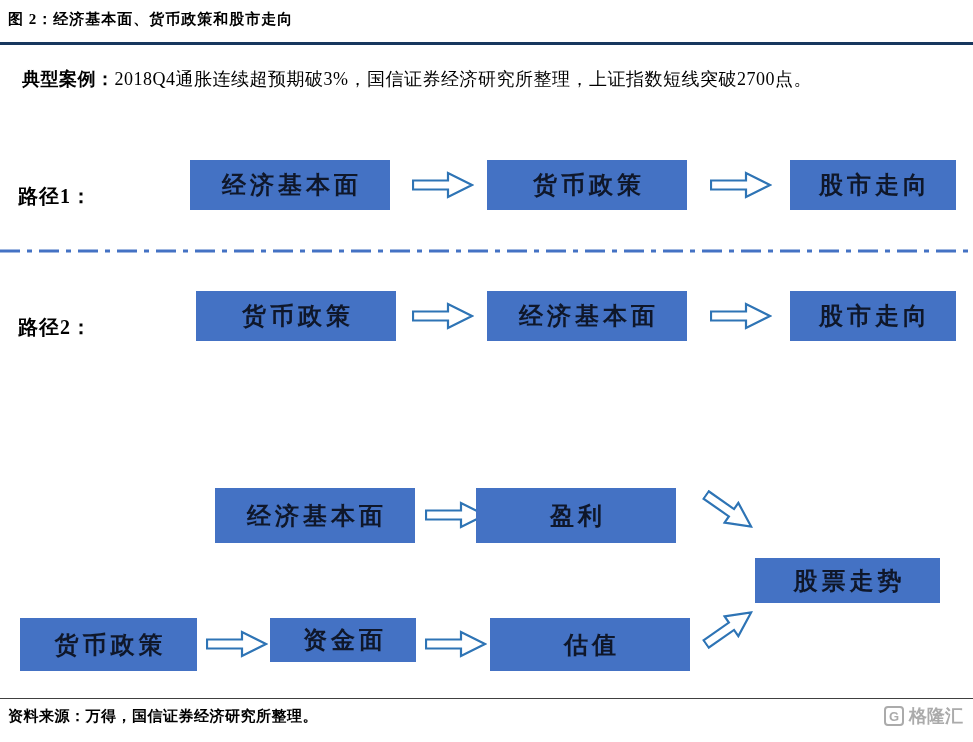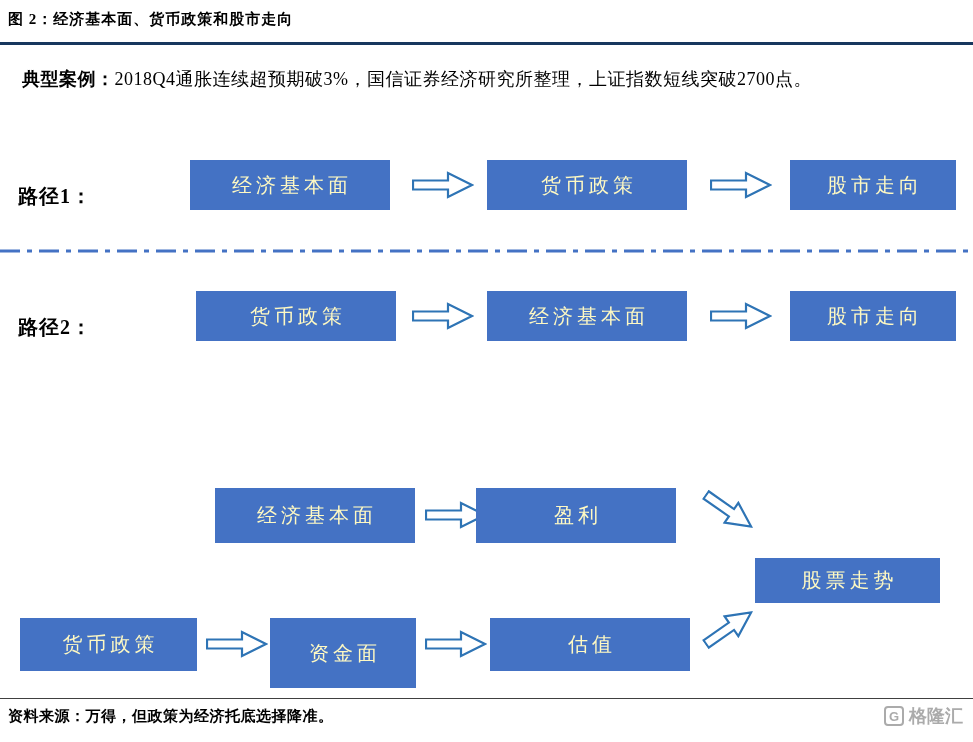--- a/index.html
+++ b/index.html
@@ -48,23 +48,23 @@
     font-size: 20px;
     font-weight: 700;
     letter-spacing: 1px;
     margin-top: 11px;
   }
 
   .fbox {
     position: absolute;
     height: 50px;
     background: #4472C4;
-    color: #fef9c3;
-    font-size: 20px;
-    font-weight: 400;
+    color: #0f172a;
+    font-size: 24px;
+    font-weight: 700;
     letter-spacing: 4px;
     display: flex;
     align-items: center;
     justify-content: center;
     text-indent: 4px; 
   }
 
   .arrow { position: absolute; }
 
   .divider { position: absolute; left: 0; }
@@ -155,29 +155,29 @@
   <svg class="arrow" style="left:700px;top:497px;transform:rotate(35deg)" width="58" height="28" viewBox="0 0 58 28">
     <polygon points="1,9.5 32,9.5 32,2 56,14 32,26 32,18.5 1,18.5" fill="#FFFFFF" stroke="#2E74B5" stroke-width="2.2"></polygon>
   </svg>
 
   <div class="fbox" style="left:755px;top:558px;width:185px;height:45px">股票走势</div>
 
   <div class="fbox" style="left:20px;top:618px;width:177px;height:53px">货币政策</div>
   <svg class="arrow" style="left:206px;top:630px" width="62" height="28" viewBox="0 0 62 28">
     <polygon points="1,9.5 36,9.5 36,2 60,14 36,26 36,18.5 1,18.5" fill="#FFFFFF" stroke="#2E74B5" stroke-width="2.2"></polygon>
   </svg>
-  <div class="fbox" style="left:270px;top:618px;width:146px;height:70px">资金面</div>
+  <div class="fbox" style="left:270px;top:618px;width:146px;height:44px">资金面</div>
   <svg class="arrow" style="left:425px;top:630px" width="62" height="28" viewBox="0 0 62 28">
     <polygon points="1,9.5 36,9.5 36,2 60,14 36,26 36,18.5 1,18.5" fill="#FFFFFF" stroke="#2E74B5" stroke-width="2.2"></polygon>
   </svg>
   <div class="fbox" style="left:490px;top:618px;width:200px;height:53px">估值</div>
   <svg class="arrow" style="left:700px;top:614px;transform:rotate(-35deg)" width="58" height="28" viewBox="0 0 58 28">
     <polygon points="1,9.5 32,9.5 32,2 56,14 32,26 32,18.5 1,18.5" fill="#FFFFFF" stroke="#2E74B5" stroke-width="2.2"></polygon>
   </svg>
 
   <div class="src-rule"></div>
-  <div class="source">资料来源：万得，但政策为经济托底选择降准。</div>
+  <div class="source">资料来源：万得，国信证券经济研究所整理。</div>
   <div class="logo">
     <span class="logo-icon">G</span>
     <span>格隆汇</span>
   </div>
 
 </div>
 
 </body></html>

